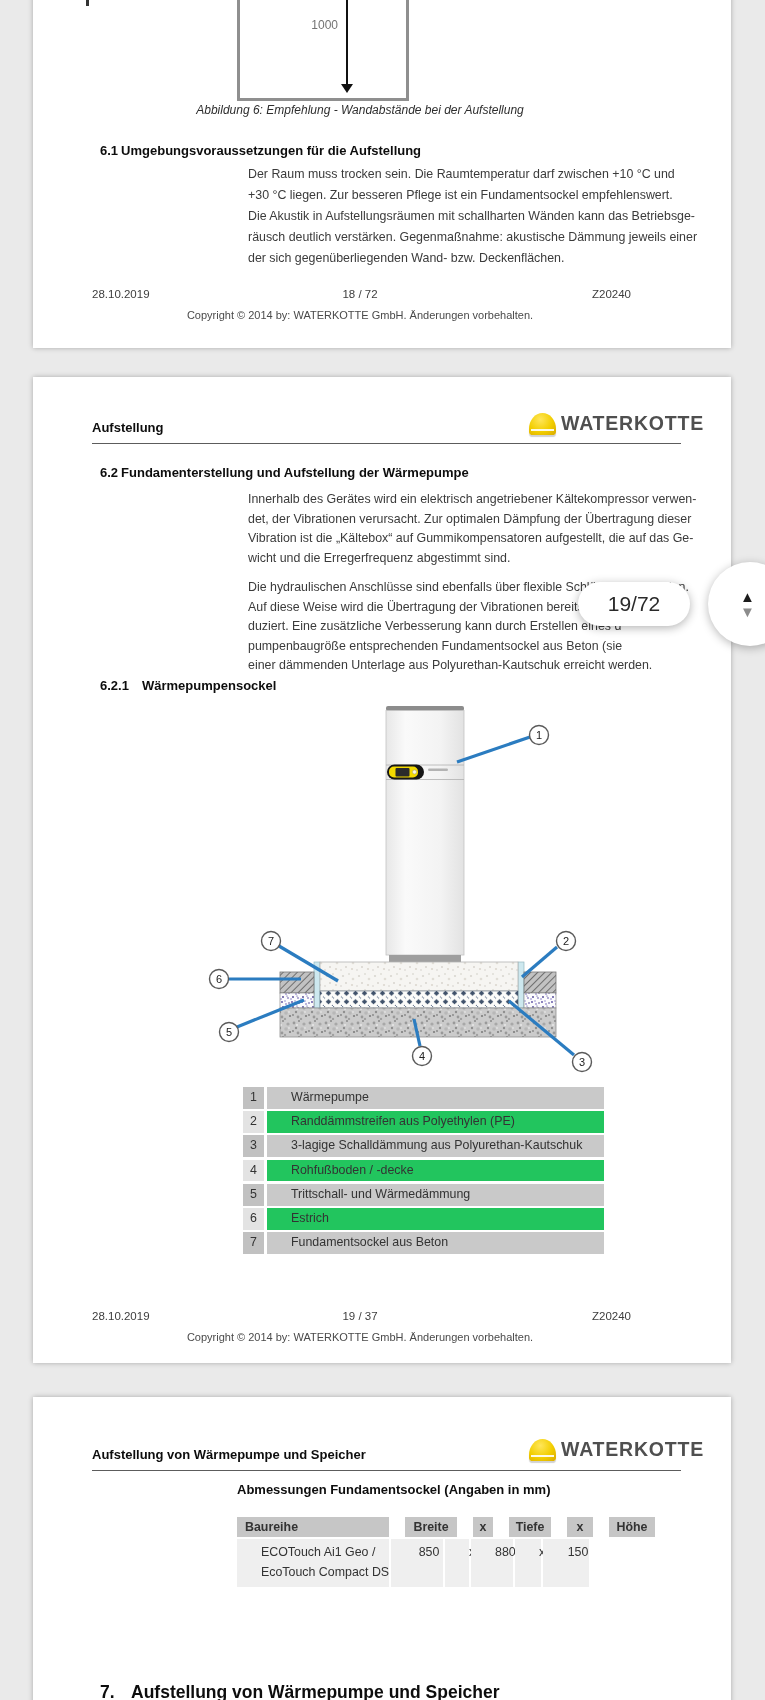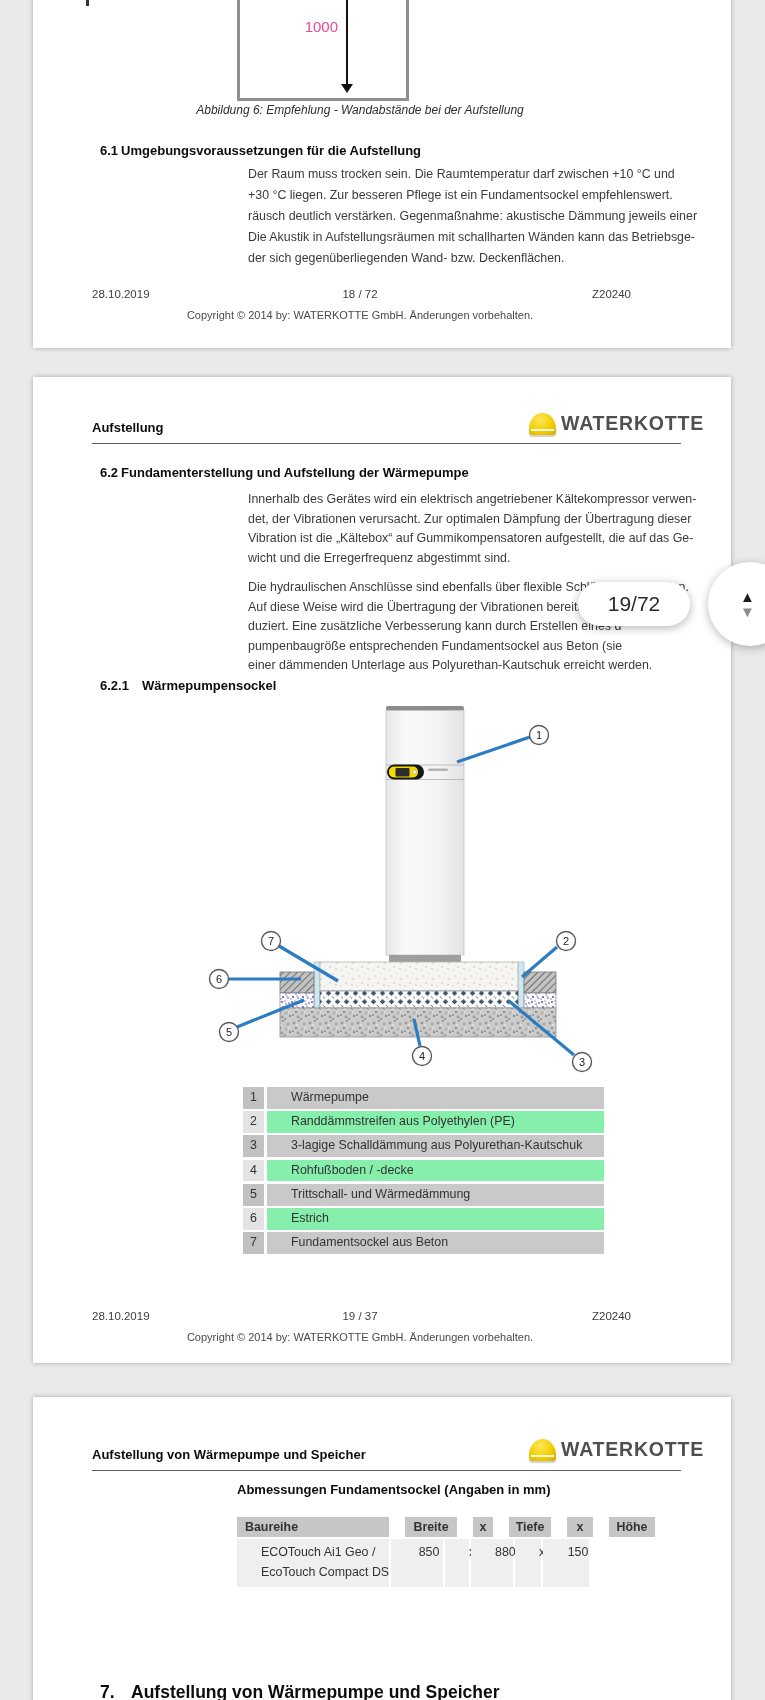--- a/index.html
+++ b/index.html
@@ -9,21 +9,21 @@
   .card1{top:-60px;height:408px;}
   .card2{top:377px;height:986px;}
   .card3{top:1397px;height:320px;}
 
   
   .fig-box{position:absolute;left:204px;top:20px;width:166px;height:135px;border:3px solid #8f8f8f;background:#fff;}
   .fig-frag{position:absolute;left:53px;top:60px;width:3px;height:6px;background:#333;}
   .fig-arrow-line{position:absolute;left:313px;top:40px;width:2px;height:104px;background:#111;}
   .fig-arrow-head{position:absolute;left:308px;top:144px;width:0;height:0;
     border-left:6px solid transparent;border-right:6px solid transparent;border-top:9px solid #111;}
-  .fig-dim{position:absolute;left:205px;top:78px;width:100px;text-align:right;font-size:15px;color:#ec4899;}
+  .fig-dim{position:absolute;left:205px;top:78px;width:100px;text-align:right;font-size:12px;color:#737373;}
   .fig-caption{position:absolute;left:147px;top:163px;width:360px;text-align:center;
     font-style:italic;font-size:12px;color:#2e2e2e;}
 
   
   .h-sec{position:absolute;display:flex;gap:3px;font-weight:bold;font-size:13px;color:#0d0d0d;white-space:nowrap;}
   .h-sub{position:absolute;display:flex;font-weight:bold;font-size:13px;color:#0d0d0d;white-space:nowrap;}
   .h-sub .num{width:42px;}
   .body-par{position:absolute;font-size:12.4px;line-height:21px;color:#3b3b3b;}
   .body-par.tight{line-height:19.5px;}
   .body-par div{white-space:nowrap;}
@@ -41,21 +41,21 @@
   .foot-date{position:absolute;left:59px;font-size:11.5px;color:#3d3d3d;}
   .foot-code{position:absolute;left:559px;font-size:11.5px;color:#3d3d3d;}
   .foot-copy{position:absolute;left:0;width:654px;text-align:center;font-size:11px;color:#4a4a4a;}
 
   
   .legend{position:absolute;left:210px;top:710px;}
   .lrow{display:flex;height:21.8px;margin-bottom:2.4px;font-size:12.4px;line-height:21.8px;color:#333;}
   .lnum{width:21px;text-align:center;margin-right:3px;}
   .ldesc{width:313px;padding-left:24px;}
   .lrow.odd .lnum{background:#c1c1c1;} .lrow.odd .ldesc{background:#c9c9c9;}
-  .lrow.even .lnum{background:#e3e3e3;} .lrow.even .ldesc{background:#86efac;}
+  .lrow.even .lnum{background:#e3e3e3;} .lrow.even .ldesc{background:#22c55e;}
 
   
   .dim-title{position:absolute;left:204px;top:85px;font-weight:bold;font-size:13px;color:#0d0d0d;white-space:nowrap;}
   .dim-table{position:absolute;left:204px;top:120px;font-size:12.4px;color:#333;}
   .dim-hrow{display:flex;margin-bottom:2px;font-weight:bold;}
   .dim-hrow>div{background:#c6c6c6;height:20px;line-height:20px;text-align:center;margin-right:16px;}
   .dim-drow{display:flex;}
   .dim-drow>div{background:#efefef;height:48px;margin-right:2px;text-align:center;padding-top:3px;box-sizing:border-box;line-height:20px;padding-left:24px;}
   .c-name{width:152px;text-align:left!important;padding-left:8px;box-sizing:border-box;white-space:nowrap;}
   .c-breite{width:52px;} .c-x1{width:20px;} .c-tiefe{width:42px;} .c-x2{width:26px;} .c-hoehe{width:46px;}
@@ -88,22 +88,22 @@
     <div class="fig-caption">Abbildung 6: Empfehlung - Wandabstände bei der Aufstellung</div>
 
     <div class="h-sec" style="left:67px;top:203px;">
       <span>6.1</span>
       <span>Umgebungsvoraussetzungen für die Aufstellung</span>
     </div>
 
     <div class="body-par" style="left:215px;top:224px;">
       <div>Der Raum muss trocken sein. Die Raumtemperatur darf zwischen +10 °C und</div>
       <div>+30 °C liegen. Zur besseren Pflege ist ein Fundamentsockel empfehlenswert.</div>
+      <div>Die Akustik in Aufstellungsräumen mit schallharten Wänden kann das Betriebsge-</div>
       <div>räusch deutlich verstärken. Gegenmaßnahme: akustische Dämmung jeweils einer</div>
-      <div>Die Akustik in Aufstellungsräumen mit schallharten Wänden kann das Betriebsge-</div>
       <div>der sich gegenüberliegenden Wand- bzw. Deckenflächen.</div>
     </div>
 
     <div class="foot-date" style="top:348px;">28.10.2019</div>
     <div class="foot" style="top:348px;">18 / 72</div>
     <div class="foot-code" style="top:348px;">Z20240</div>
     <div class="foot-copy" style="top:369px;">Copyright © 2014 by: WATERKOTTE GmbH. Änderungen vorbehalten.</div>
   </div>
 
   <div class="card card2">

